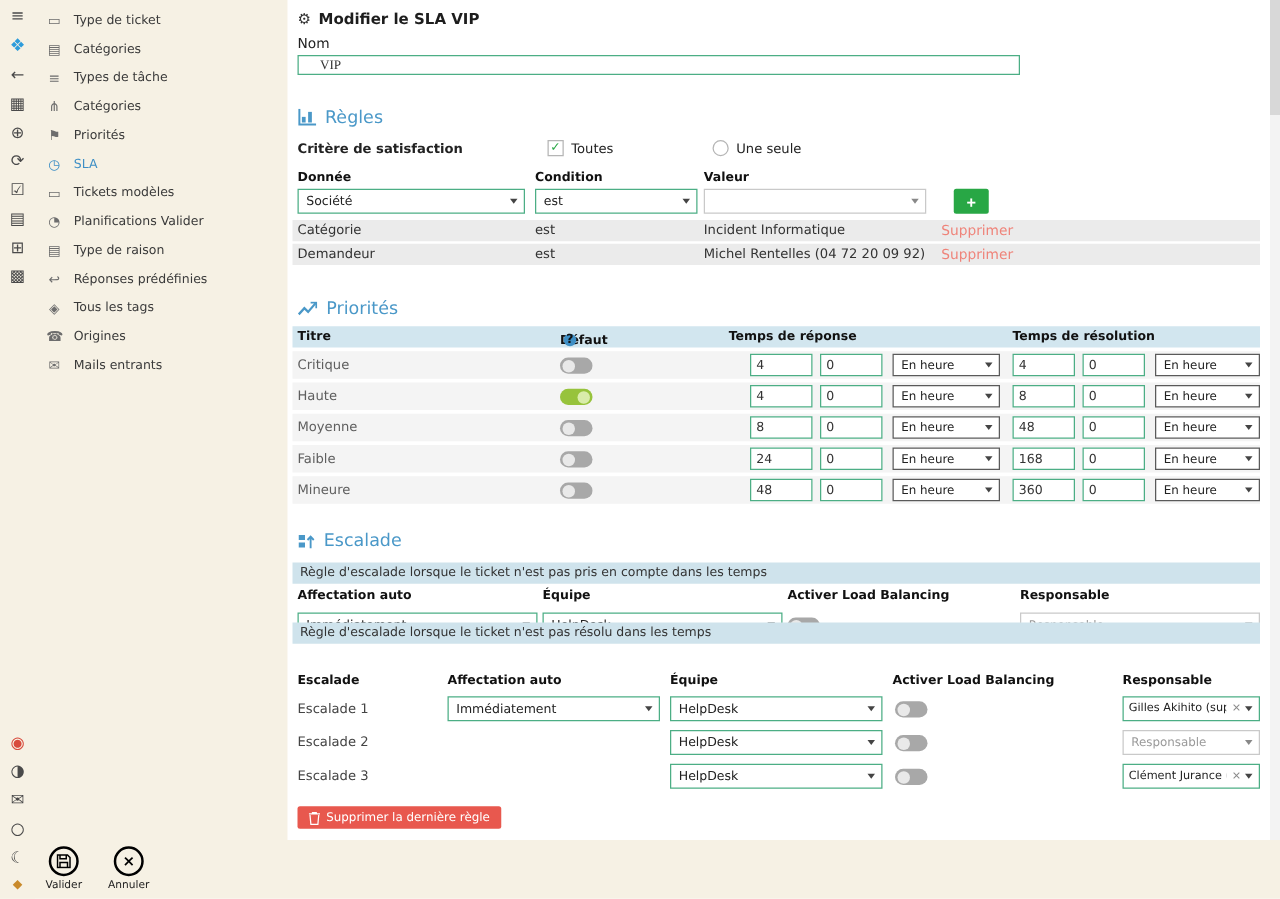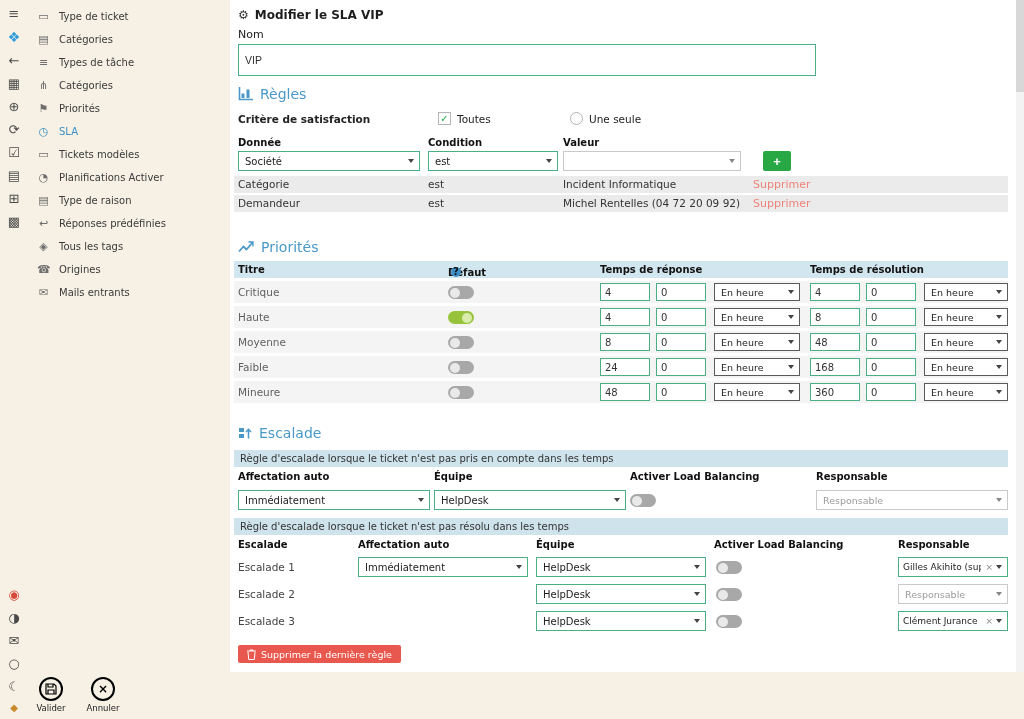--- a/index.html
+++ b/index.html
@@ -23,21 +23,21 @@
   .sitem.active .silicon,.sitem.active .slabel{color:#3e8fc5}
 
   
   .main{position:absolute;left:230px;top:0;width:794px;height:672px;background:#ffffff;z-index:1}
   .scroll{position:absolute;right:0;top:0;width:8px;height:672px;background:#f3f3f3}
   .scroll .thumb{width:8px;height:92px;background:#d8d8d8}
 
   .h-title{position:absolute;left:8px;top:8px;display:flex;align-items:center;gap:6px;font-size:12px;font-weight:bold;color:#1d1d1d}
   .gear{font-size:12px;font-weight:normal;color:#333}
   .lbl{position:absolute;font-size:11px;color:#222}
-  .name-input{position:absolute;left:8px;top:44px;width:578px;height:32px;border:1px solid #4cae85;padding:0 6px;font-family:Liberation Sans, sans-serif;font-size:10.5px;color:#333;outline:none}
+  .name-input{position:absolute;left:8px;top:44px;width:578px;height:16px;border:1px solid #4cae85;padding:0 17px;font-family:Liberation Serif, serif;font-size:10.5px;color:#333;outline:none}
 
   .sec-h{position:absolute;display:flex;align-items:center;gap:7px;color:#4a98c8;font-size:14px}
 
   .bold-col{position:absolute;font-size:10px;font-weight:bold;color:#111;white-space:nowrap}
 
   
   .sel{position:absolute;height:20px;background:#fff;border:1px solid #4cae85;display:flex;align-items:center;padding:0 16px 0 6px;font-size:10px;color:#222;cursor:pointer;white-space:nowrap;overflow:hidden}
   .sel .car{position:absolute;right:5px;top:50%;margin-top:-2px;width:0;height:0;border-left:3.5px solid transparent;border-right:3.5px solid transparent;border-top:4px solid #444}
   .sel.light{border-color:#c9c9c9}
   .sel.light .car{border-top-color:#888}
@@ -139,21 +139,21 @@
     <div class="sitem active">
       <span class="silicon">◷</span>
       <span class="slabel">SLA</span>
     </div>
     <div class="sitem">
       <span class="silicon">▭</span>
       <span class="slabel">Tickets modèles</span>
     </div>
     <div class="sitem">
       <span class="silicon">◔</span>
-      <span class="slabel">Planifications Activer</span>
+      <span class="slabel">Planifications Valider</span>
     </div>
     <div class="sitem">
       <span class="silicon">▤</span>
       <span class="slabel">Type de raison</span>
     </div>
     <div class="sitem">
       <span class="silicon">↩</span>
       <span class="slabel">Réponses prédéfinies</span>
     </div>
     <div class="sitem">
@@ -240,21 +240,21 @@
         </svg>
       <span>Priorités</span>
     </div>
 
     <div class="phead">
       <span style="left:4px">Titre</span>
       <span style="left:214px">
           <span>Défaut</span>
           <span class="info">?</span>
         </span>
-      <span style="left:366px">Temps de réponse</span>
+      <span style="left:349px">Temps de réponse</span>
       <span style="left:576px">Temps de résolution</span>
     </div>
 
     <div class="prow" style="top:281px">
       <span class="ptitle">Critique</span>
       <span class="toggle" style="left:214px;top:5px"></span>
       <input class="num" style="left: 366px;" value="4">
       <input class="num" style="left: 422px;" value="0">
       <div class="sel unit" style="left:480px;top:2px;width:86px">
           <span>En heure</span>
@@ -357,21 +357,21 @@
     <div class="sel" style="left:204px;top:490px;width:192px">
       <span>HelpDesk</span>
       <i class="car"></i>
     </div>
     <span class="toggle" style="left:400px;top:494px"></span>
     <div class="sel graysel" style="left:586px;top:490px;width:192px">
       <span>Responsable</span>
       <i class="car"></i>
     </div>
 
-    <div class="bluebar" style="top:518px">
+    <div class="bluebar" style="top:498px">
       <span>Règle d'escalade lorsque le ticket n'est pas résolu dans les temps</span>
     </div>
 
     <span class="bold-col" style="left:8px;top:539px">Escalade</span>
     <span class="bold-col" style="left:128px;top:539px">Affectation auto</span>
     <span class="bold-col" style="left:306px;top:539px">Équipe</span>
     <span class="bold-col" style="left:484px;top:539px">Activer Load Balancing</span>
     <span class="bold-col" style="left:668px;top:539px">Responsable</span>
 
     <span class="esc-label" style="left:8px;top:561px">Escalade 1</span>

